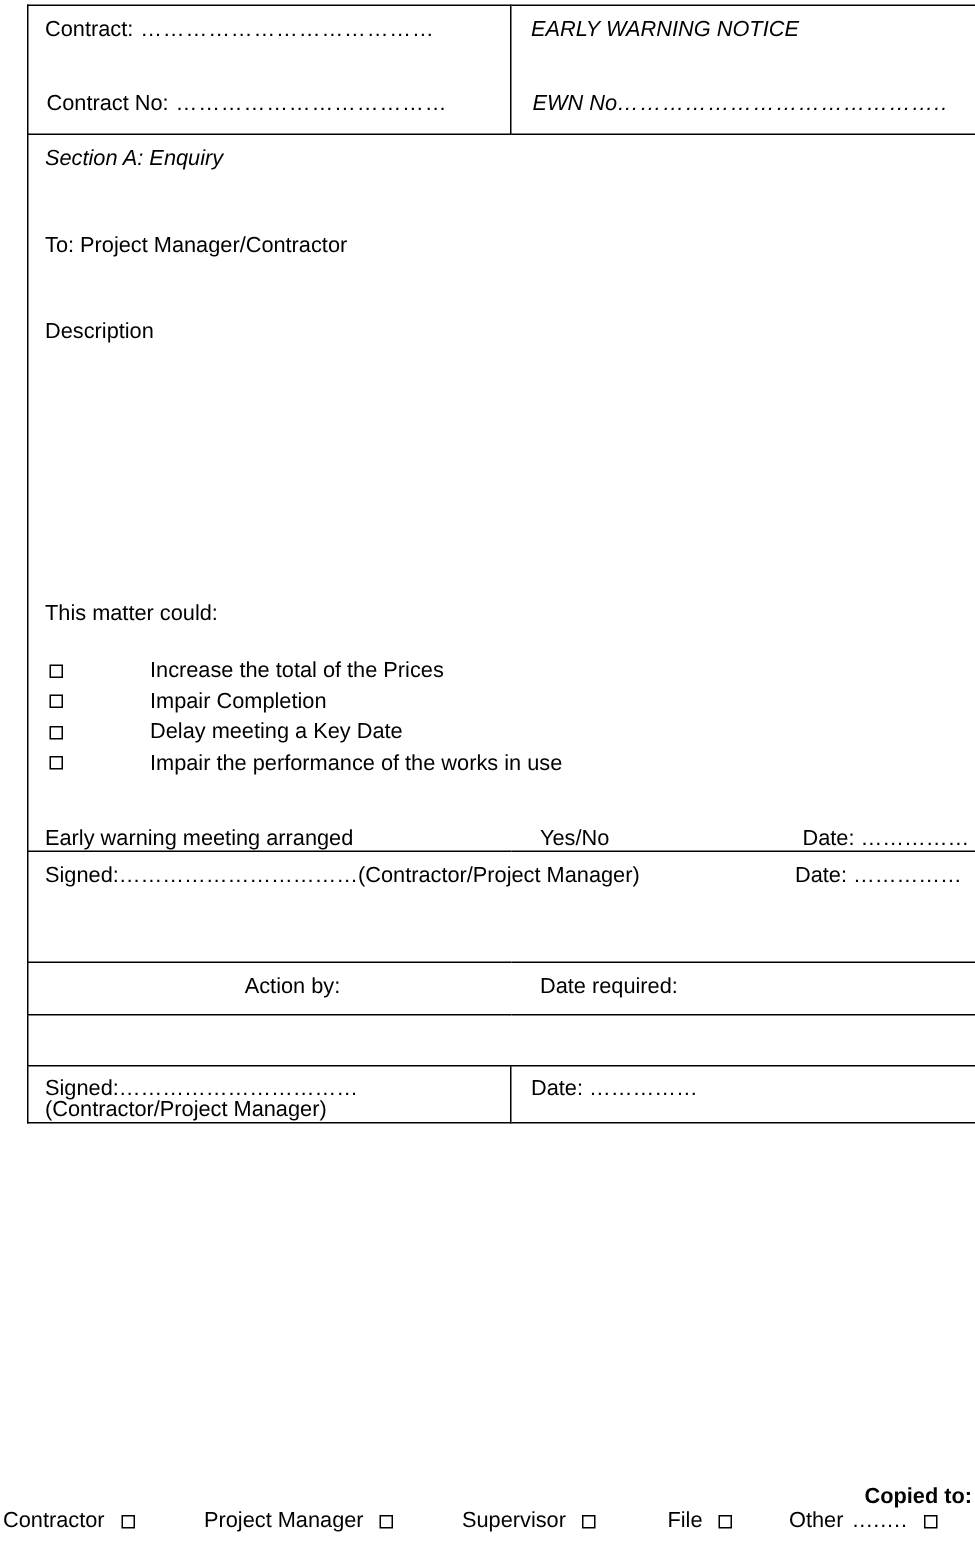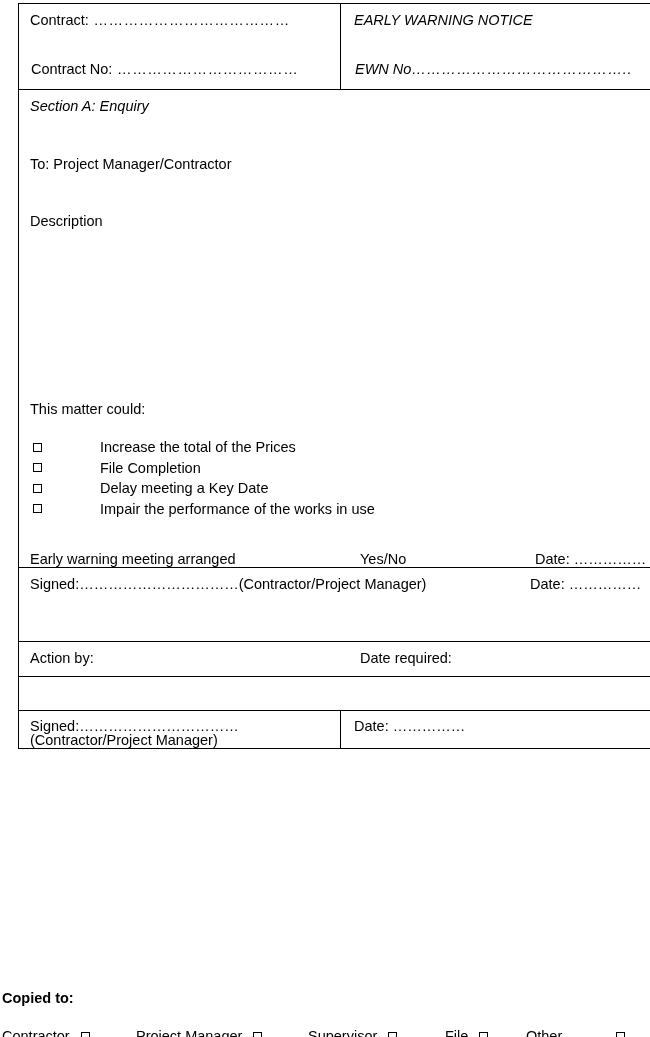--- a/index.html
+++ b/index.html
@@ -98,21 +98,21 @@
     width: 100%;
   }
   .signed-strip .s1 { width: 500px; flex: 0 0 auto; }
   .signed-strip .s2 { flex: 1 1 auto; }
 
   .action-strip {
     display: flex;
     align-items: baseline;
     width: 100%;
   }
-  .action-strip .a1 { width: 330px; flex: 0 0 auto; }
+  .action-strip .a1 { width: 330px; flex: 0 0 auto; text-align: center; }
   .action-strip .a2 { flex: 1 1 auto; }
 
   .signed-a  { height: 73px; }
   .action-by { height: 34px; }
   .spacer-row{ height: 33px; }
   .sectionB  { height: 260px; }
   .lbl-sectionB { margin: 0 0 43px 0; }
   .lbl-toB      { margin: 0; }
 
   .signed-b-left  { height: 35px; }
@@ -121,21 +121,22 @@
   
   .copied {
     position: absolute;
     left: 2px;
     top: 990px;
     width: 646px;
   }
   .copied-title {
     font-size: 14.5px;
     font-weight: bold;
-    margin: 0 0 22px 0;
+    margin: 0 0 0 0;
+    text-align: right;
   }
   .copied-row {
     position: relative;
     height: 22px;
     font-size: 14.5px;
   }
   .copied-item {
     position: absolute;
     top: 0;
     display: flex;
@@ -186,21 +187,21 @@
             <div class="lbl-description">Description</div>
             <div class="lbl-matter">This matter could:</div>
 
             <ul class="checklist">
               <li>
                 <span class="chk"></span>
                 <span class="chk-label">Increase the total of the Prices</span>
               </li>
               <li>
                 <span class="chk"></span>
-                <span class="chk-label">File Completion</span>
+                <span class="chk-label">Impair Completion</span>
               </li>
               <li>
                 <span class="chk"></span>
                 <span class="chk-label">Delay meeting a Key Date</span>
               </li>
               <li>
                 <span class="chk"></span>
                 <span class="chk-label">Impair the performance of the works in use</span>
               </li>
             </ul>

